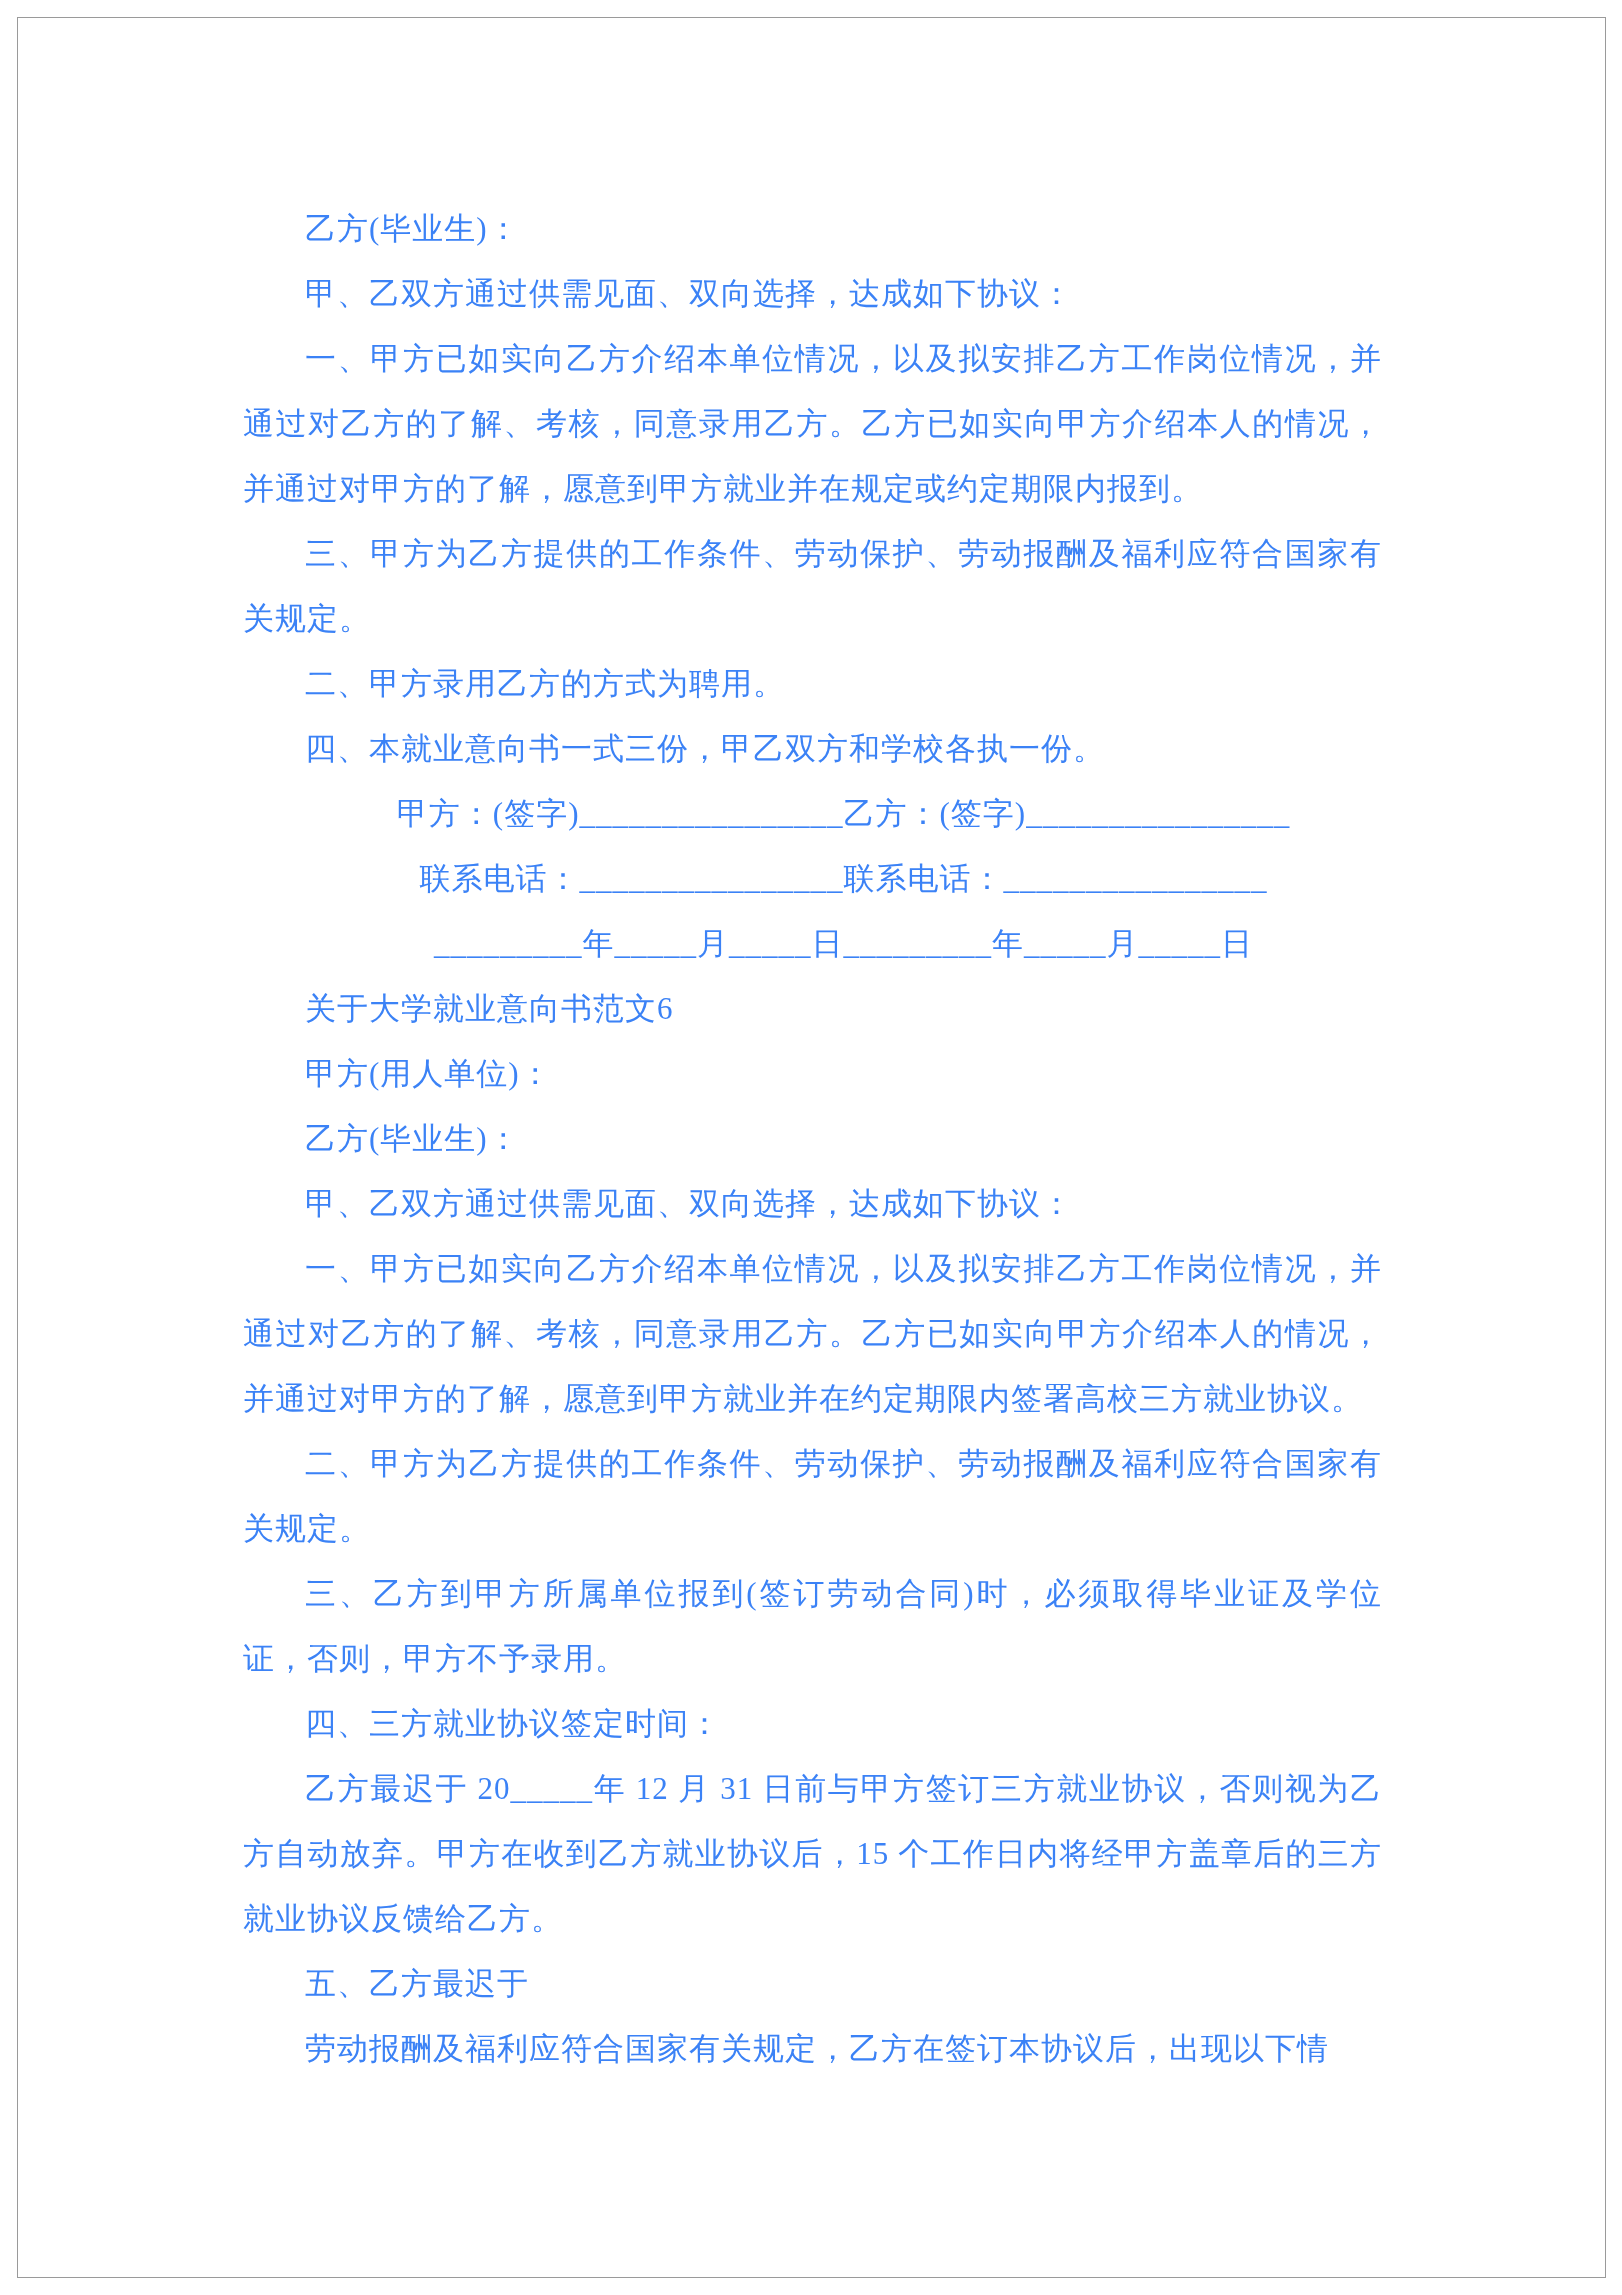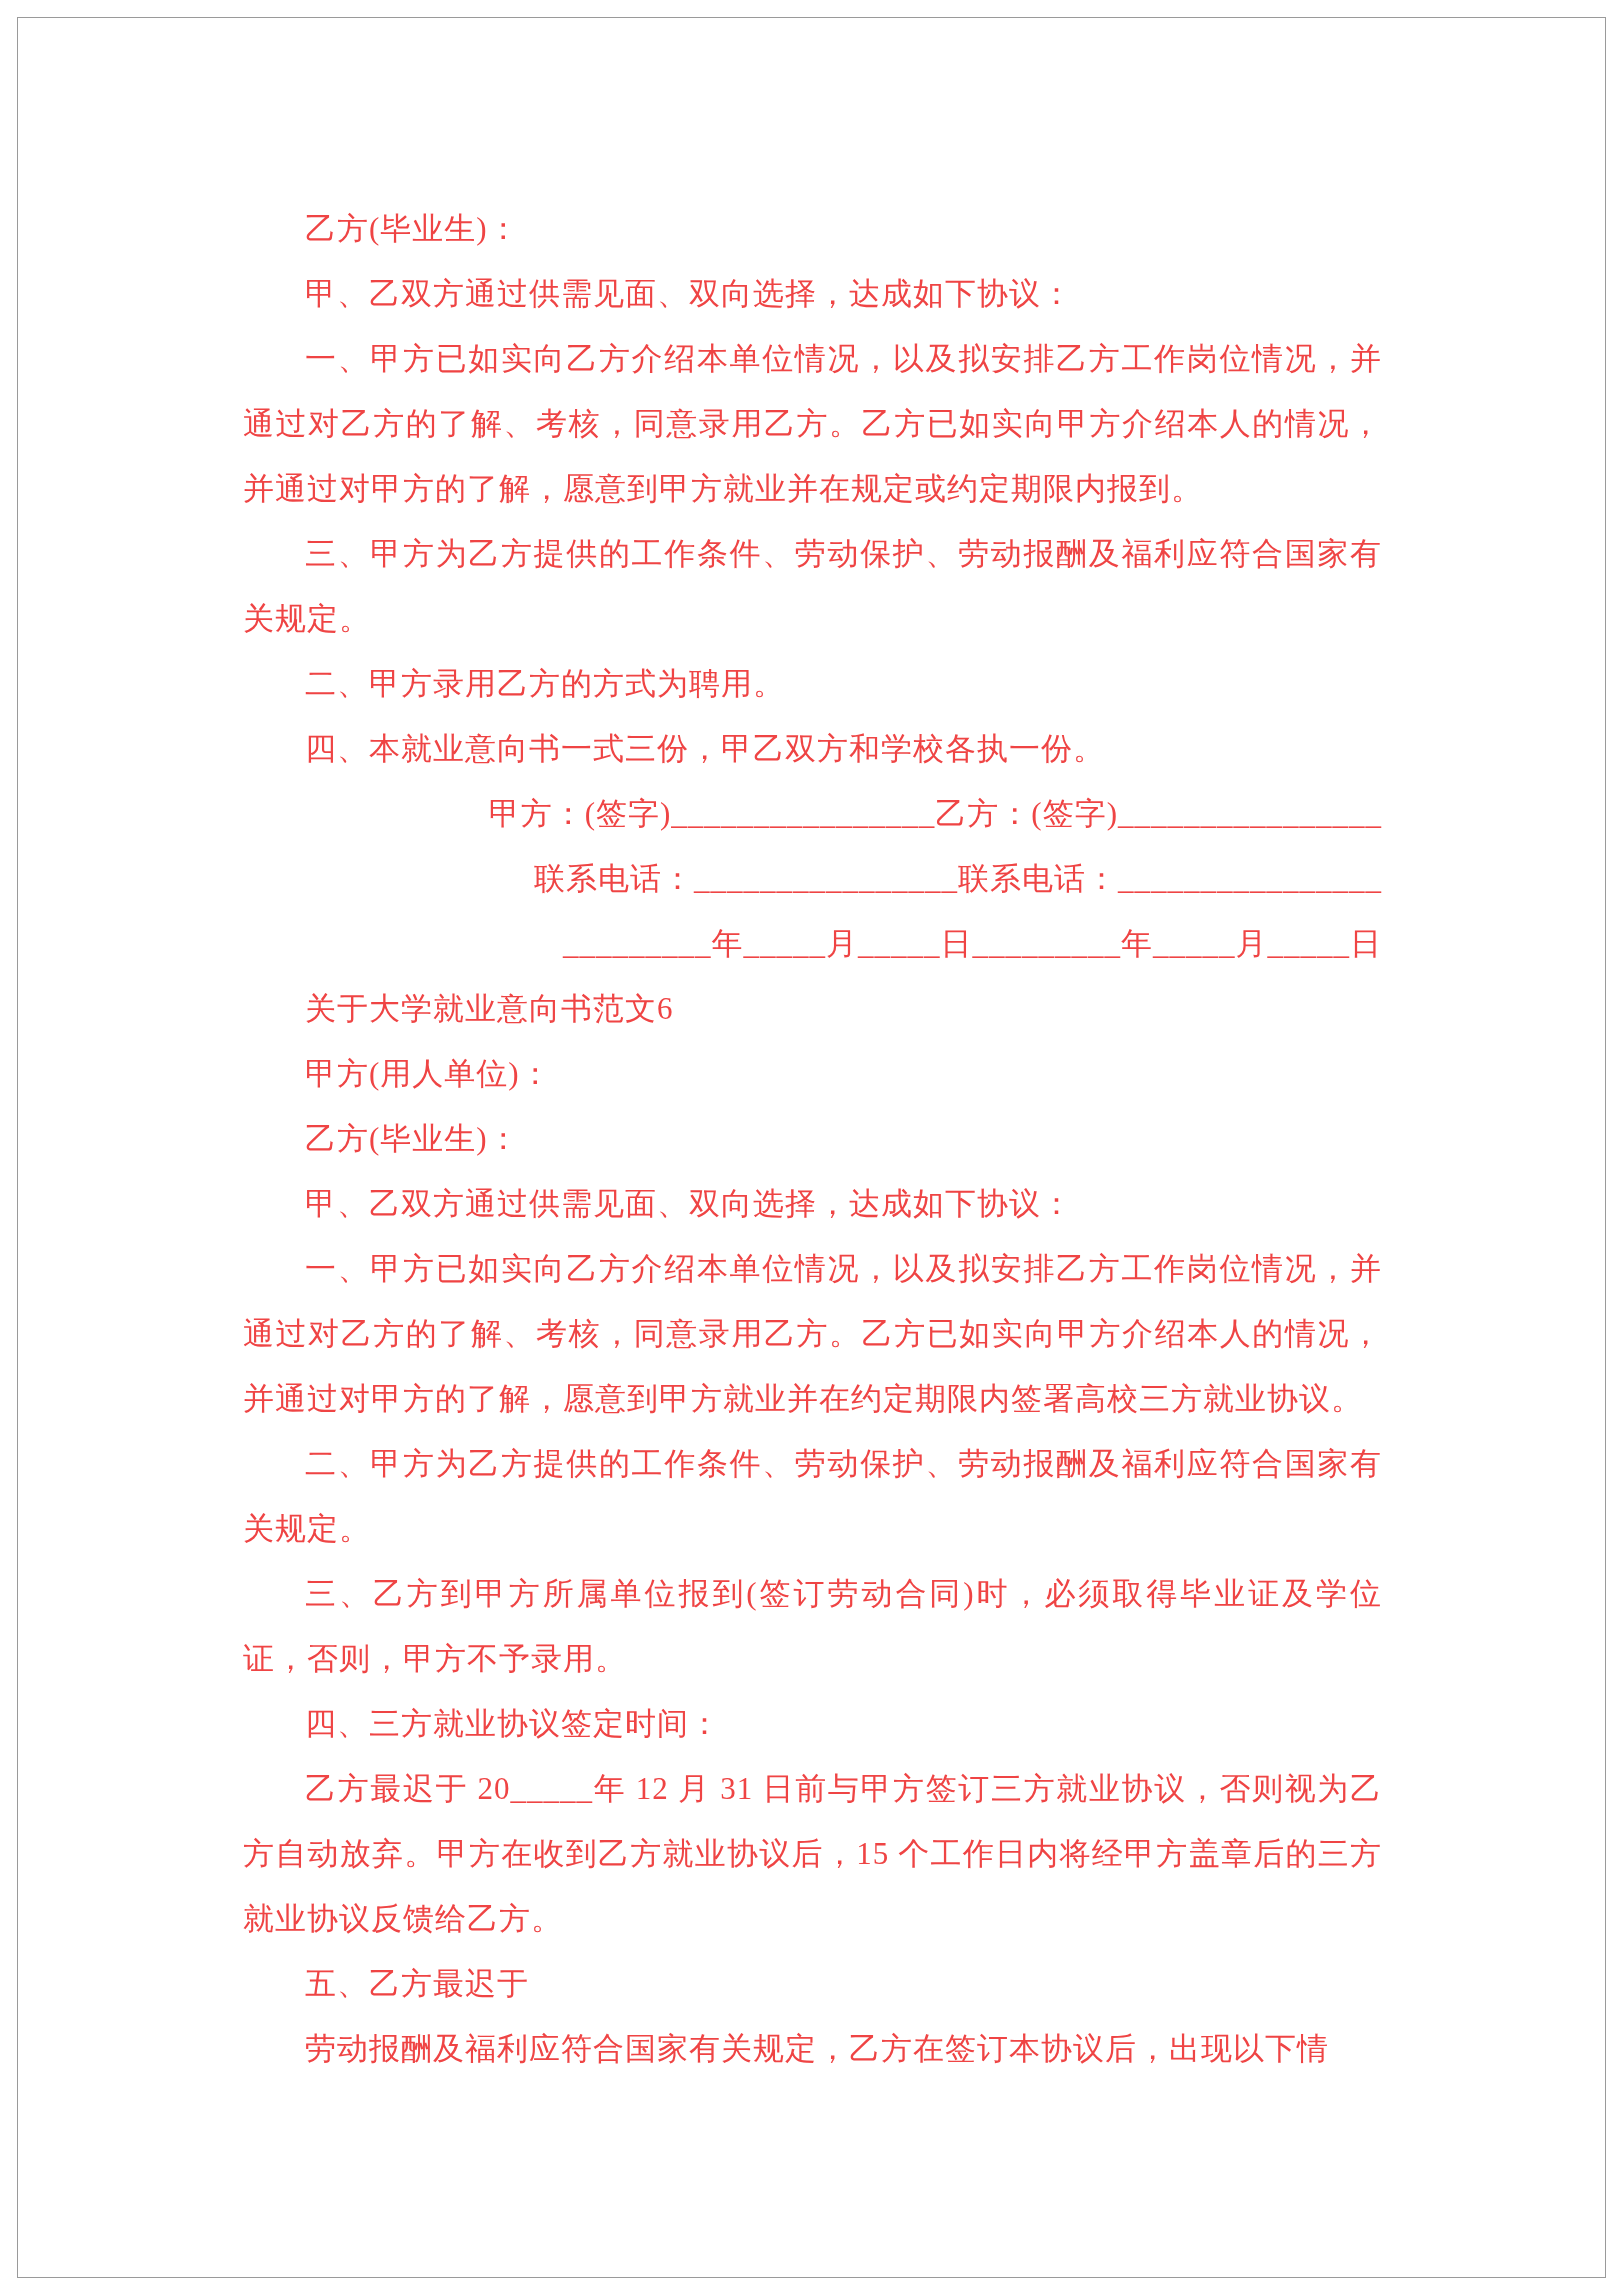--- a/index.html
+++ b/index.html
@@ -33,24 +33,24 @@
   p.para {
     margin: 0;
     padding: 0;
     font-size: 31px;
     line-height: 65px;
     letter-spacing: 1px;
     text-indent: 2em;
     text-align: justify;
     text-justify: inter-character;
     word-break: break-all;
-    color: #ef4444;
+    color: #3b82f6;
   }
   p.para.blank-line {
-    text-align: right;
+    text-align: center;
   }
 </style>
 </head>
 <body>
 
 <div class="page-border"></div>
 
 <div class="content">
   <p class="para">乙方(毕业生)：</p>
   <p class="para">甲、乙双方通过供需见面、双向选择，达成如下协议：</p>

